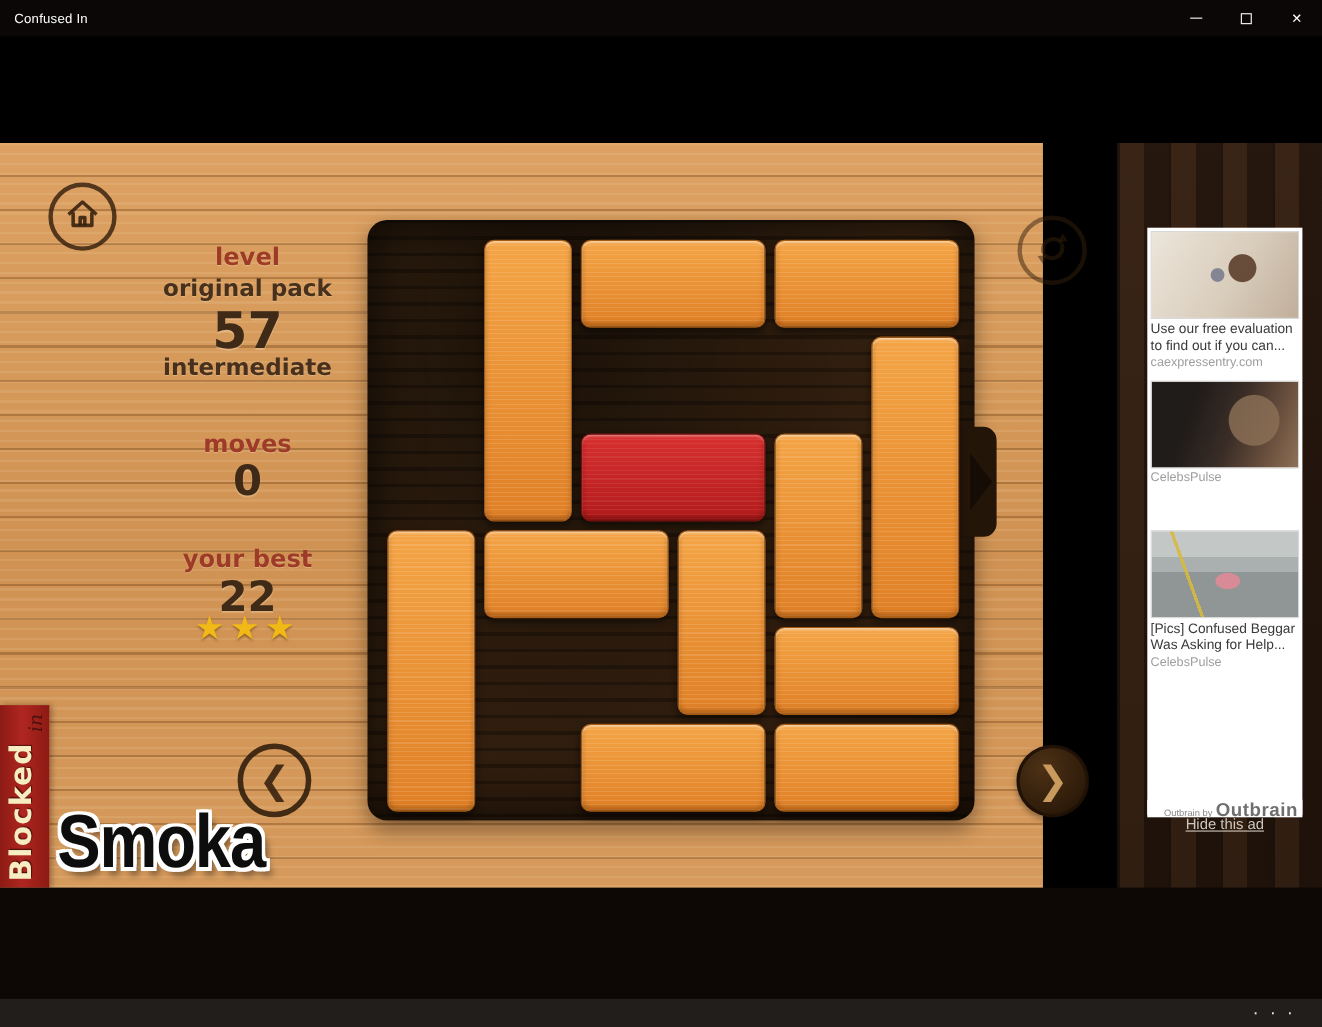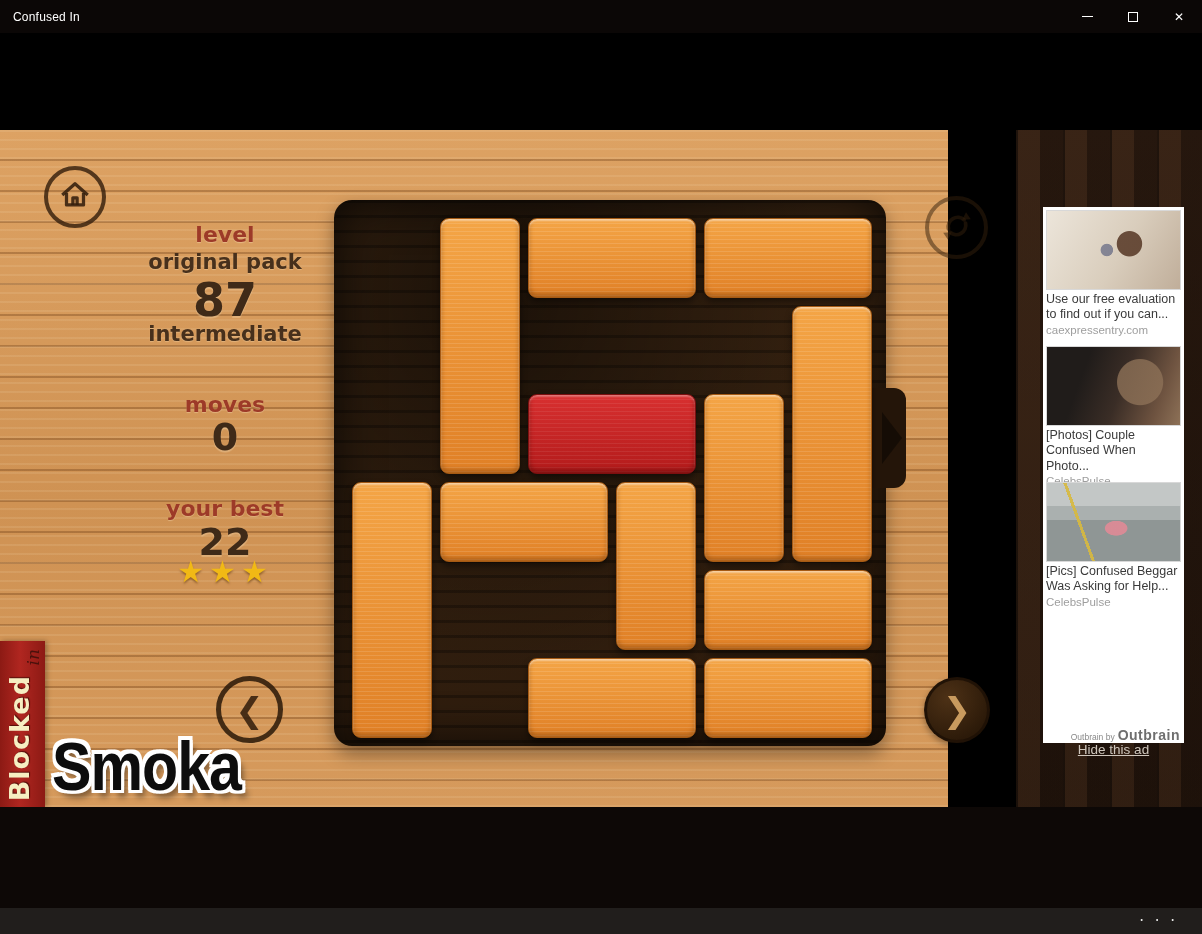--- a/index.html
+++ b/index.html
@@ -122,21 +122,21 @@
   .adimg3 { background-image:
       radial-gradient(ellipse at 30% 62%, rgba(212,104,126,.9) 0 16%, rgba(0,0,0,0) 17%),
       radial-gradient(ellipse at 68% 55%, rgba(120,140,115,.7) 0 22%, rgba(0,0,0,0) 23%),
       linear-gradient(135deg,#2e5a4e,#4e7a62 48%,#7a9a80 78%,#9ab394); }
   .ad-title { font-size:12.5px; line-height:1.22; color:#3a3a3a; }
   .ad-source { font-size:11.5px; color:#9e9e9e; margin-top:1px; }
   .sponsored { position:absolute; left:27px; top:597px; width:141px; height:16px; background:#fff;
     display:flex; align-items:baseline; justify-content:flex-end; gap:3px; padding-right:4px;
     font-family:"Liberation Sans",sans-serif; }
   .sponsored-label { font-size:8.5px; color:#8a8a8a; }
-  .sponsored-brand { font-size:14px; color:#6f6f6f; font-weight:bold; letter-spacing:.5px; }
+  .sponsored-brand { font-size:17px; color:#6f6f6f; font-weight:bold; letter-spacing:.5px; }
   .hide-ad { position:absolute; left:27px; top:612px; width:141px; text-align:center;
     font-family:"Liberation Sans",sans-serif; font-size:13.5px; color:#cfc7bd;
     text-decoration:underline; }
 </style>
 </head>
 <body>
 
 <div class="window">
 
   <div class="titlebar">
@@ -173,21 +173,21 @@
           <path d="M29 17 a10 10 0 0 1 -16.5 9.5"></path>
           <polygon points="29.5,5.5 34.5,13 25.5,13.5" fill="currentColor" stroke="none"></polygon>
           <polygon points="10.5,34.5 5.5,27 14.5,26.5" fill="currentColor" stroke="none"></polygon>
         </svg>
       </span>
     </div>
 
     <div class="hud">
       <div class="lbl-red" style="top:92px">level</div>
       <div class="lbl-dark" style="top:120px">original pack</div>
-      <div class="big-num" style="top:143px">87</div>
+      <div class="big-num" style="top:143px">57</div>
       <div class="lbl-dark" style="top:192px">intermediate</div>
       <div class="lbl-red" style="top:262px">moves</div>
       <div class="mid-num" style="top:285px">0</div>
       <div class="lbl-red" style="top:366px">your best</div>
       <div class="mid-num" style="top:390px">22</div>
       <div class="stars" style="top:424px">★★★</div>
     </div>
 
     <div class="board">
       <div class="exit-notch">
@@ -227,21 +227,20 @@
     <div class="ad-panel">
 
       <div class="ad-card">
         <div class="ad-img adimg0"></div>
         <div class="ad-title">Use our free evaluation to find out if you can...</div>
         <div class="ad-source">caexpressentry.com</div>
       </div>
 
       <div class="ad-card">
         <div class="ad-img adimg1"></div>
-        <div class="ad-title">[Photos] Couple Confused When Photo...</div>
         <div class="ad-source">CelebsPulse</div>
       </div>
 
       <div class="ad-card">
         <div class="ad-img adimg2"></div>
         <div class="ad-title">[Pics] Confused Beggar Was Asking for Help...</div>
         <div class="ad-source">CelebsPulse</div>
       </div>
 
     </div>

